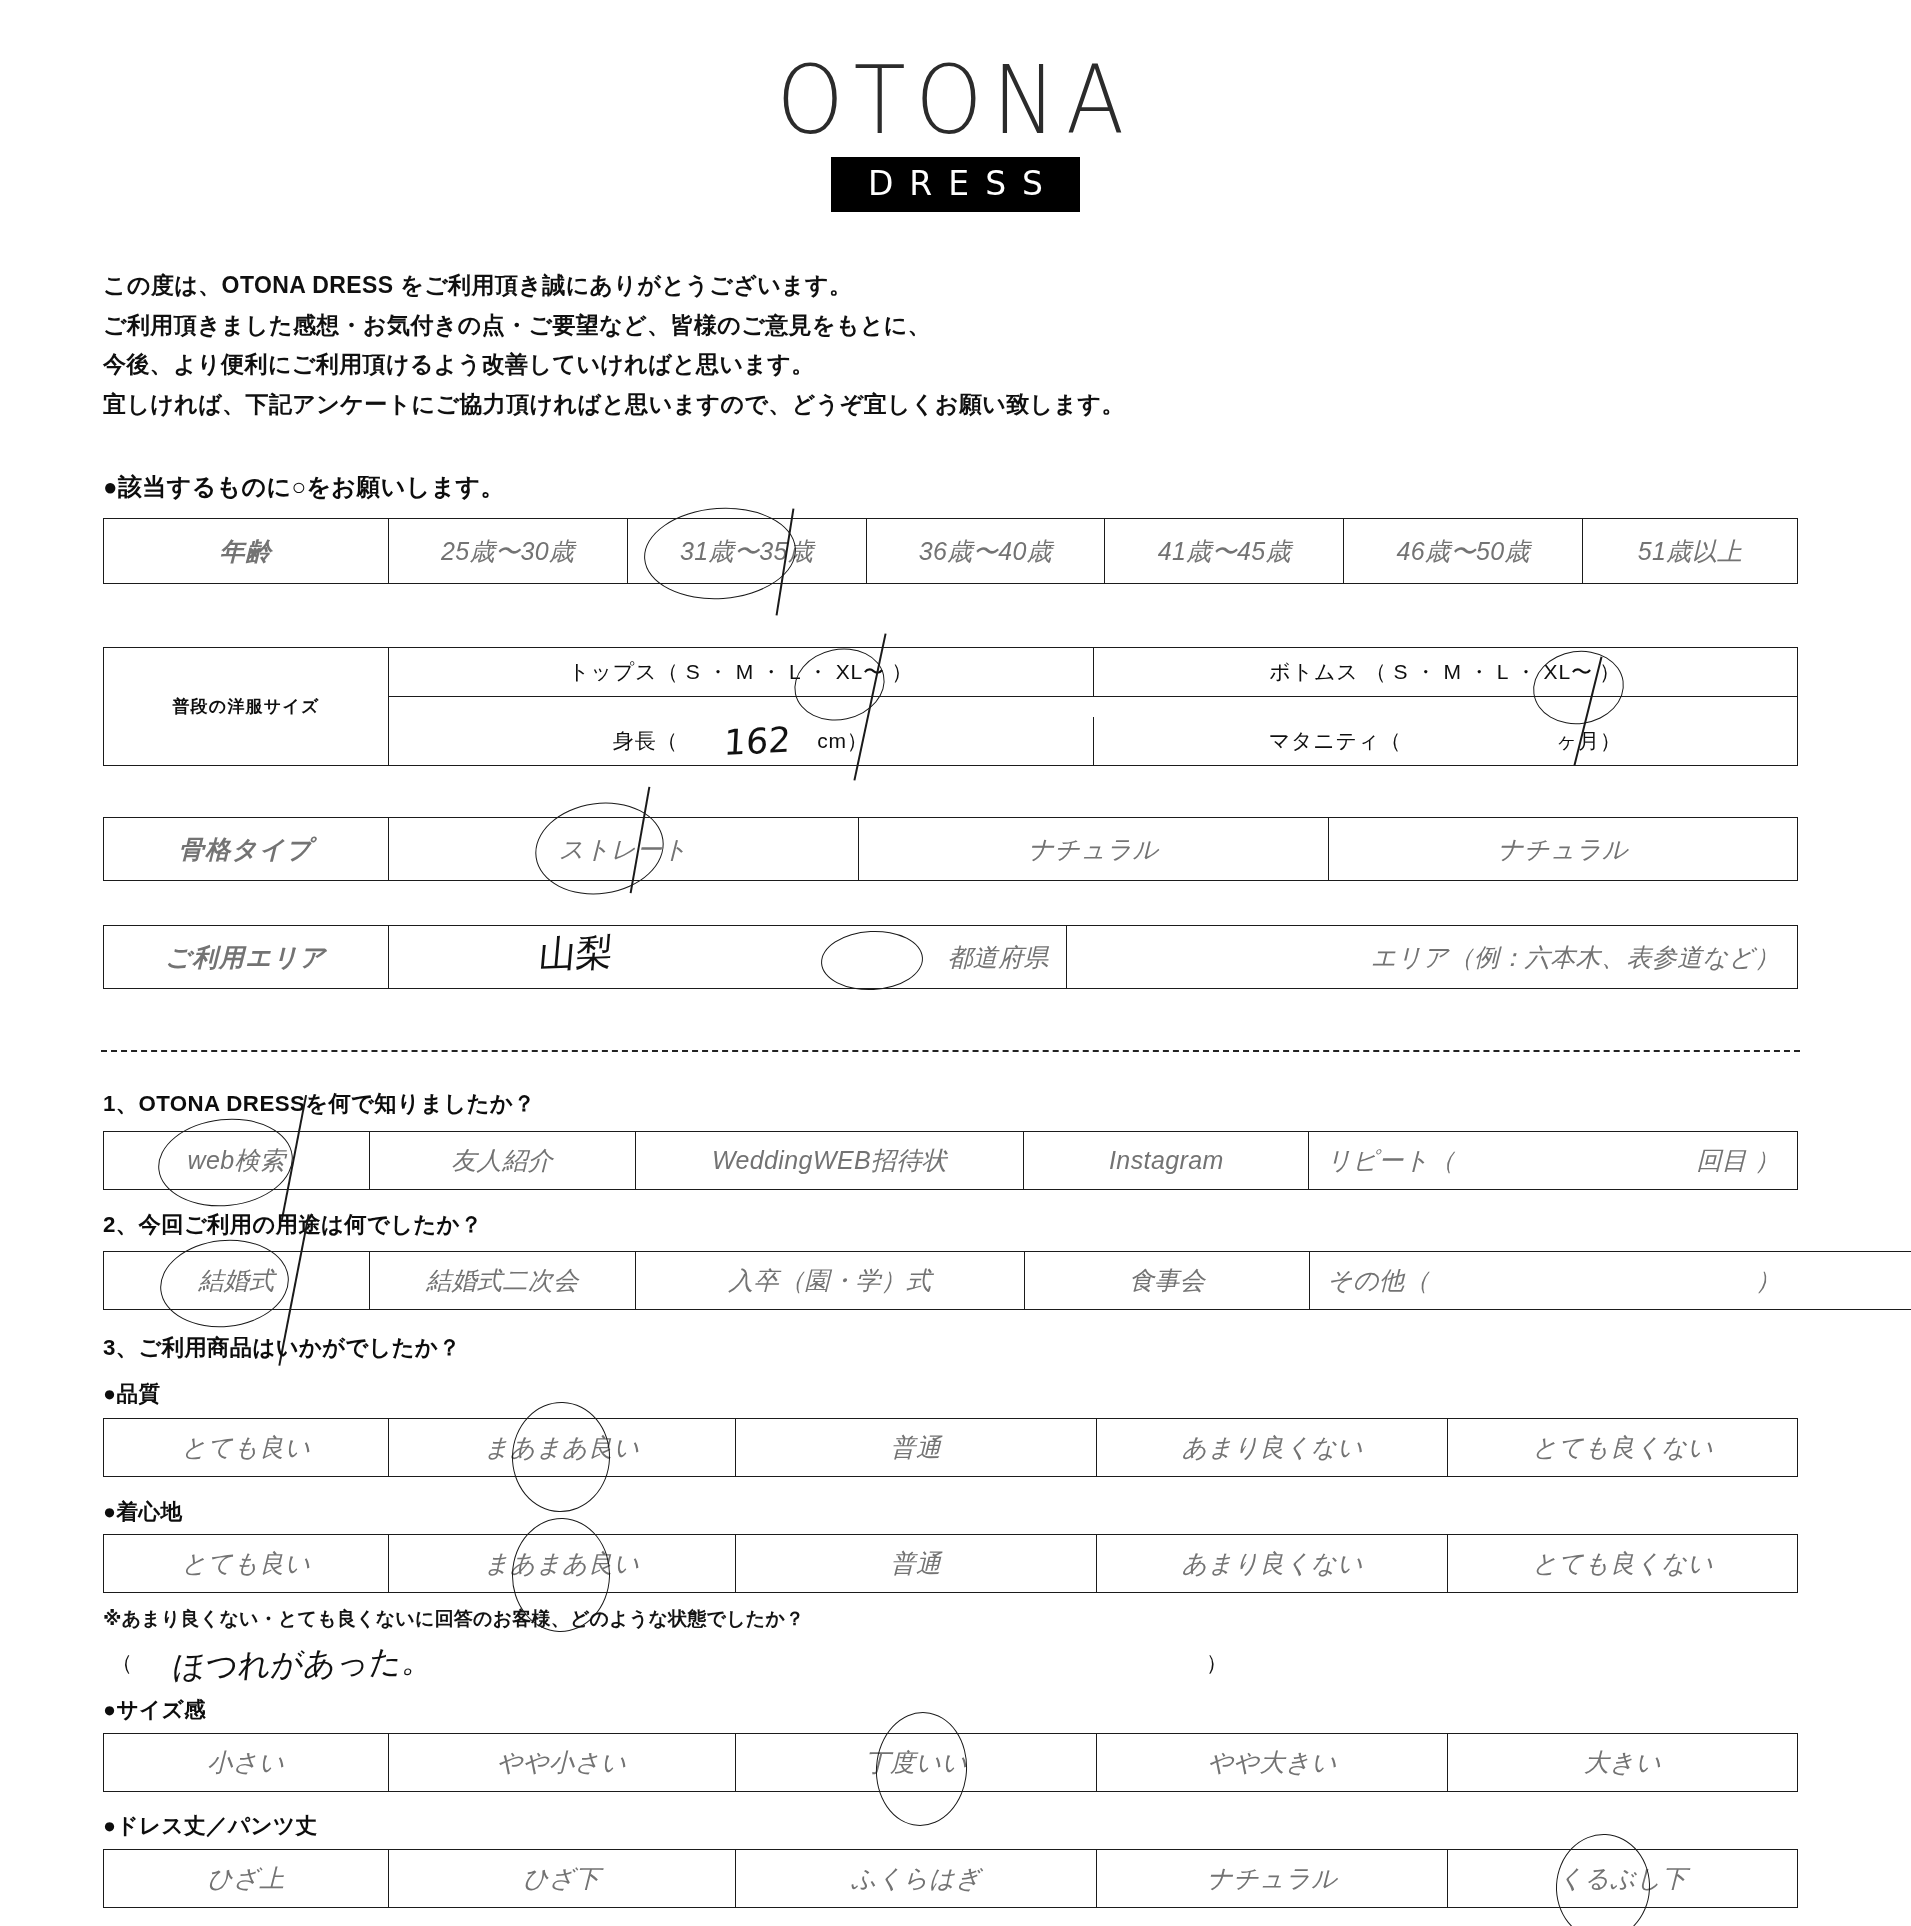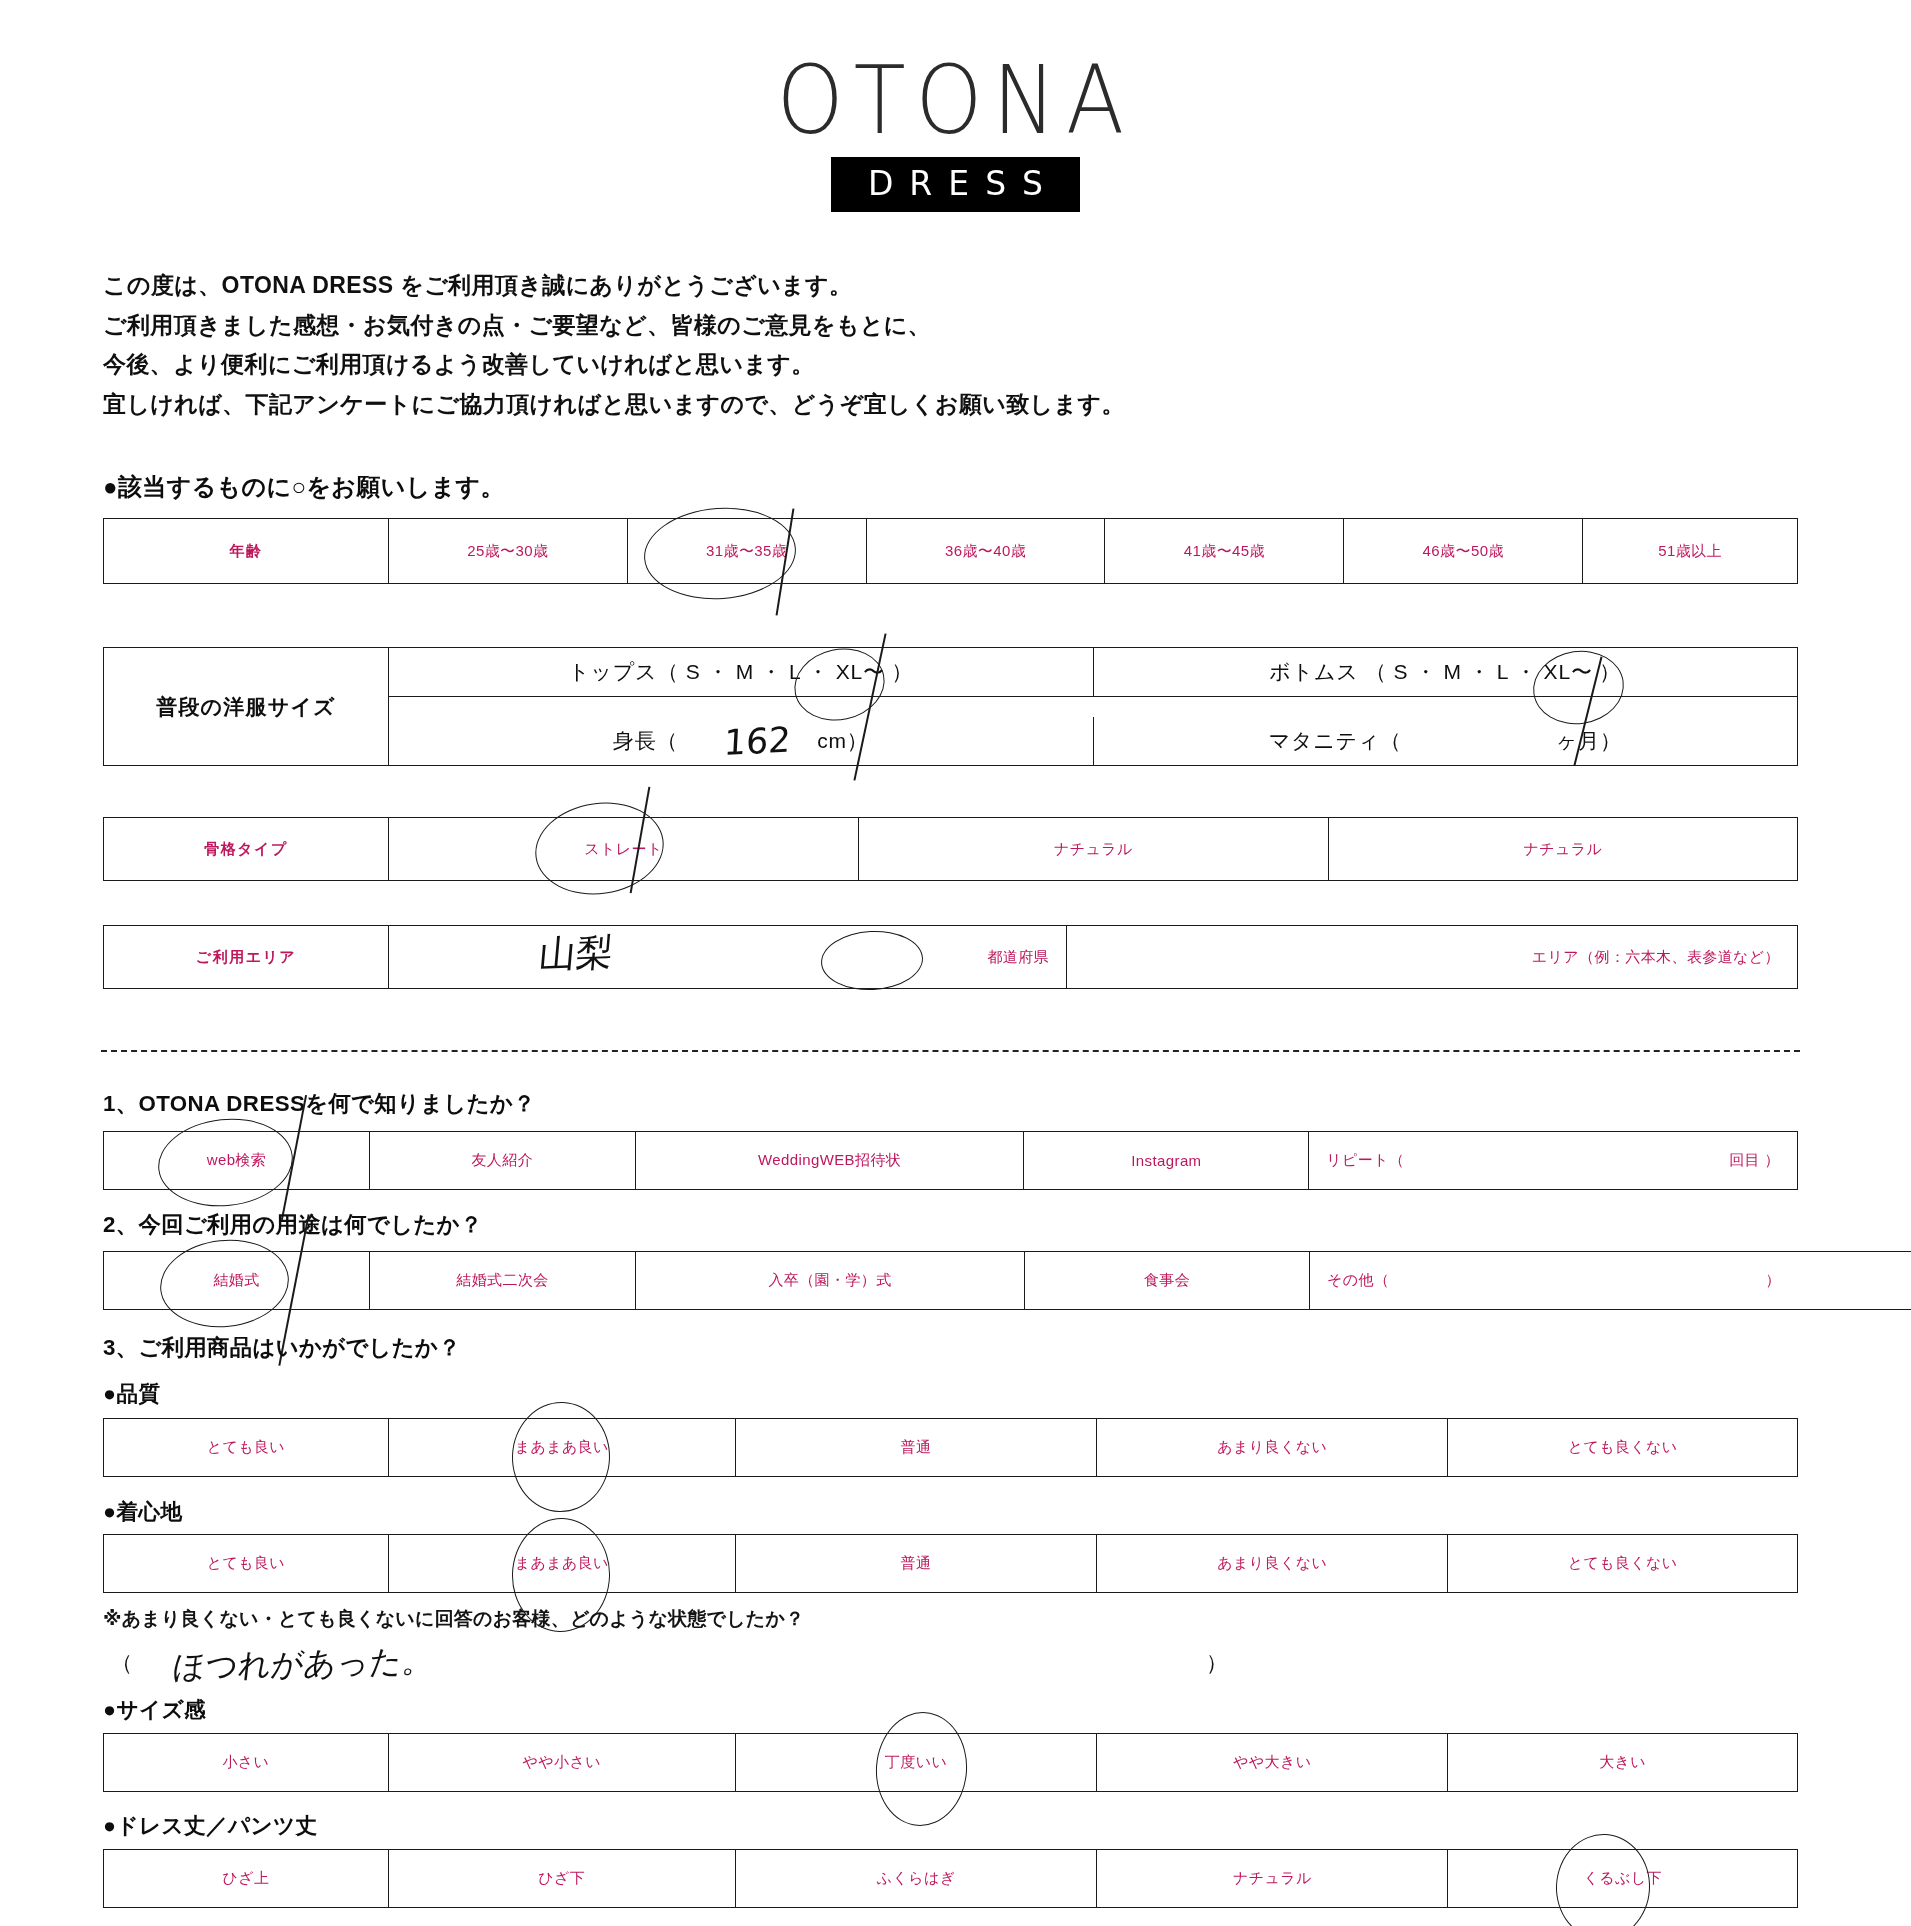--- a/index.html
+++ b/index.html
@@ -114,43 +114,44 @@
     box-sizing: border-box;
     background: #fff;
   }
   .tbl.thick { border-width: 1.9px; }
   .cell {
     box-sizing: border-box;
     border-right: 1.2px solid #1b1b1b;
     display: flex;
     align-items: center;
     justify-content: center;
-    font-size: 15px;
-    letter-spacing: 0.4px;
-    color: #be185d;
+    font-size: 25px;
+    letter-spacing: 0.4px;
+    color: #737373;
     font-weight: 500;
     text-align: center;
     white-space: nowrap;
+    font-style: italic;
   }
   .cell:last-child { border-right: none; }
   .cell.hdr { font-weight: 700; letter-spacing: 1.5px; }
   .cell.sp   { justify-content: space-between; padding: 0 17px; }
 
   .stack {
     position: absolute;
     display: flex;
     border: 1.5px solid #1b1b1b;
     box-sizing: border-box;
     background: #fff;
   }
   .stack .labelcol {
     box-sizing: border-box;
     border-right: 1.2px solid #1b1b1b;
     display: flex; align-items: center; justify-content: center;
-    font-size: 21px; font-weight: 700; letter-spacing: 1.2px; color: #0f0f0f;
+    font-size: 17px; font-weight: 700; letter-spacing: 1.2px; color: #0f0f0f;
     white-space: nowrap;
   }
   .stack .rows { flex: 1; display: flex; flex-direction: column; gap: 20px; }
   .stack .rowline {
     flex: 1; display: flex;
     border-bottom: 1.2px solid #1b1b1b;
   }
   .stack .rowline:last-child { border-bottom: none; }
   .stack .half {
     flex: 1; display: flex; align-items: center; justify-content: center;

